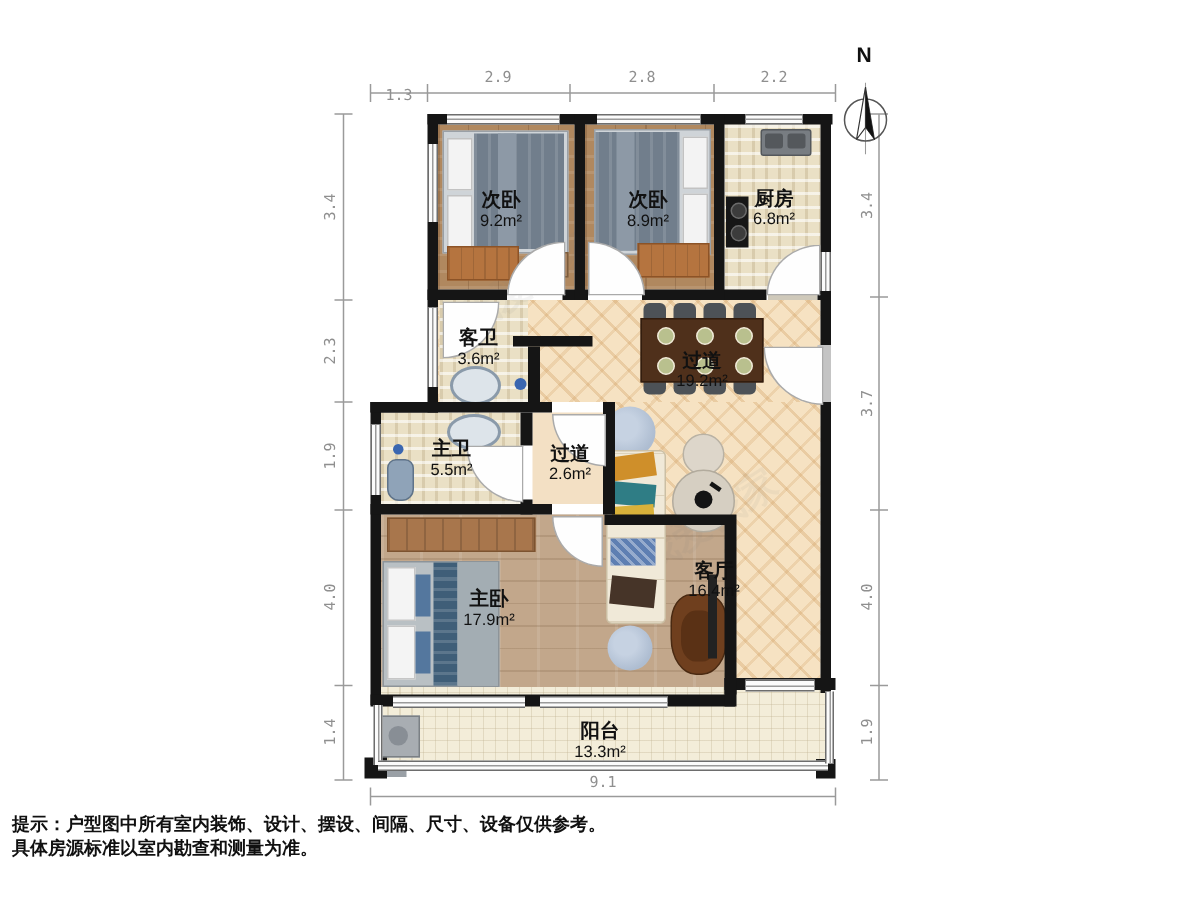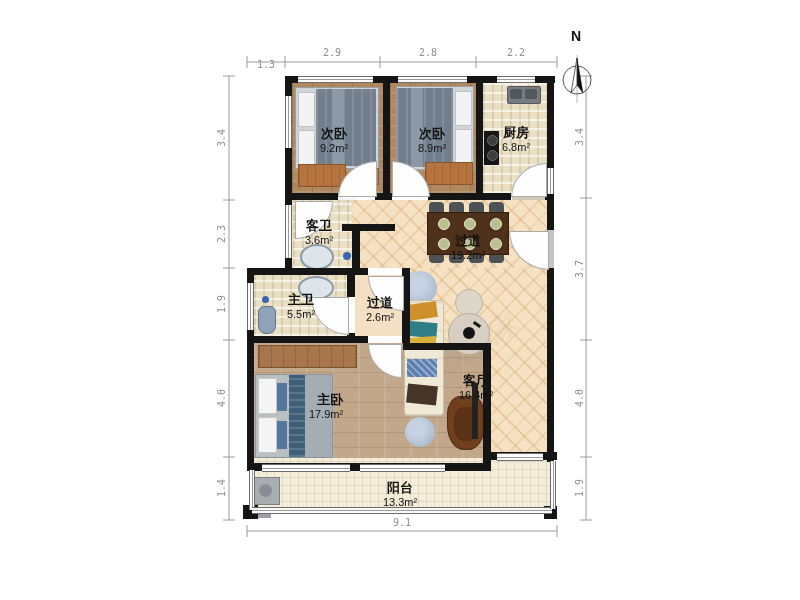--- a/index.html
+++ b/index.html
@@ -234,21 +234,21 @@
     <span class="ar">2.6m²</span>
   </div>
   <div class="room-label" style="left:468px;top:247px;">
     <span class="nm">过道</span>
     <span class="ar">19.2m²</span>
   </div>
   <div class="room-label" style="left:476px;top:387px;">
     <span class="nm">客厅</span>
     <span class="ar">16.4m²</span>
   </div>
-  <div class="room-label" style="left:326px;top:406px;text-align:right;">
+  <div class="room-label" style="left:326px;top:406px;">
     <span class="nm">主卧</span>
     <span class="ar">17.9m²</span>
   </div>
   <div class="room-label" style="left:400px;top:494px;">
     <span class="nm">阳台</span>
     <span class="ar">13.3m²</span>
   </div>
 
   <svg width="800" height="600" style="left:0;top:0;pointer-events:none;">
     <g stroke="#9a9a9a" stroke-width="1">
@@ -298,15 +298,17 @@
 
   <span class="abs" style="left:571px;top:28px;font-weight:bold;font-size:14px;color:#111;z-index:60;">N</span>
   <svg width="50" height="48" style="left:552px;top:55px;">
     <line x1="25" y1="0" x2="25" y2="48" stroke="#999" stroke-width="0.7"></line>
     <circle cx="25" cy="25" r="14" fill="none" stroke="#555" stroke-width="1"></circle>
     <polygon points="25,3 31,38 25,30" fill="#111" stroke="#111" stroke-width="0.5"></polygon>
     <polygon points="25,3 25,30 19,38" fill="#fff" stroke="#333" stroke-width="0.8"></polygon>
   </svg>
 
   <div id="footer">
+    <span>提示：户型图中所有室内装饰、设计、摆设、间隔、尺寸、设备仅供参考。</span>
+    <span>具体房源标准以室内勘查和测量为准。</span>
   </div>
 
 </div>
 
 </body></html>

